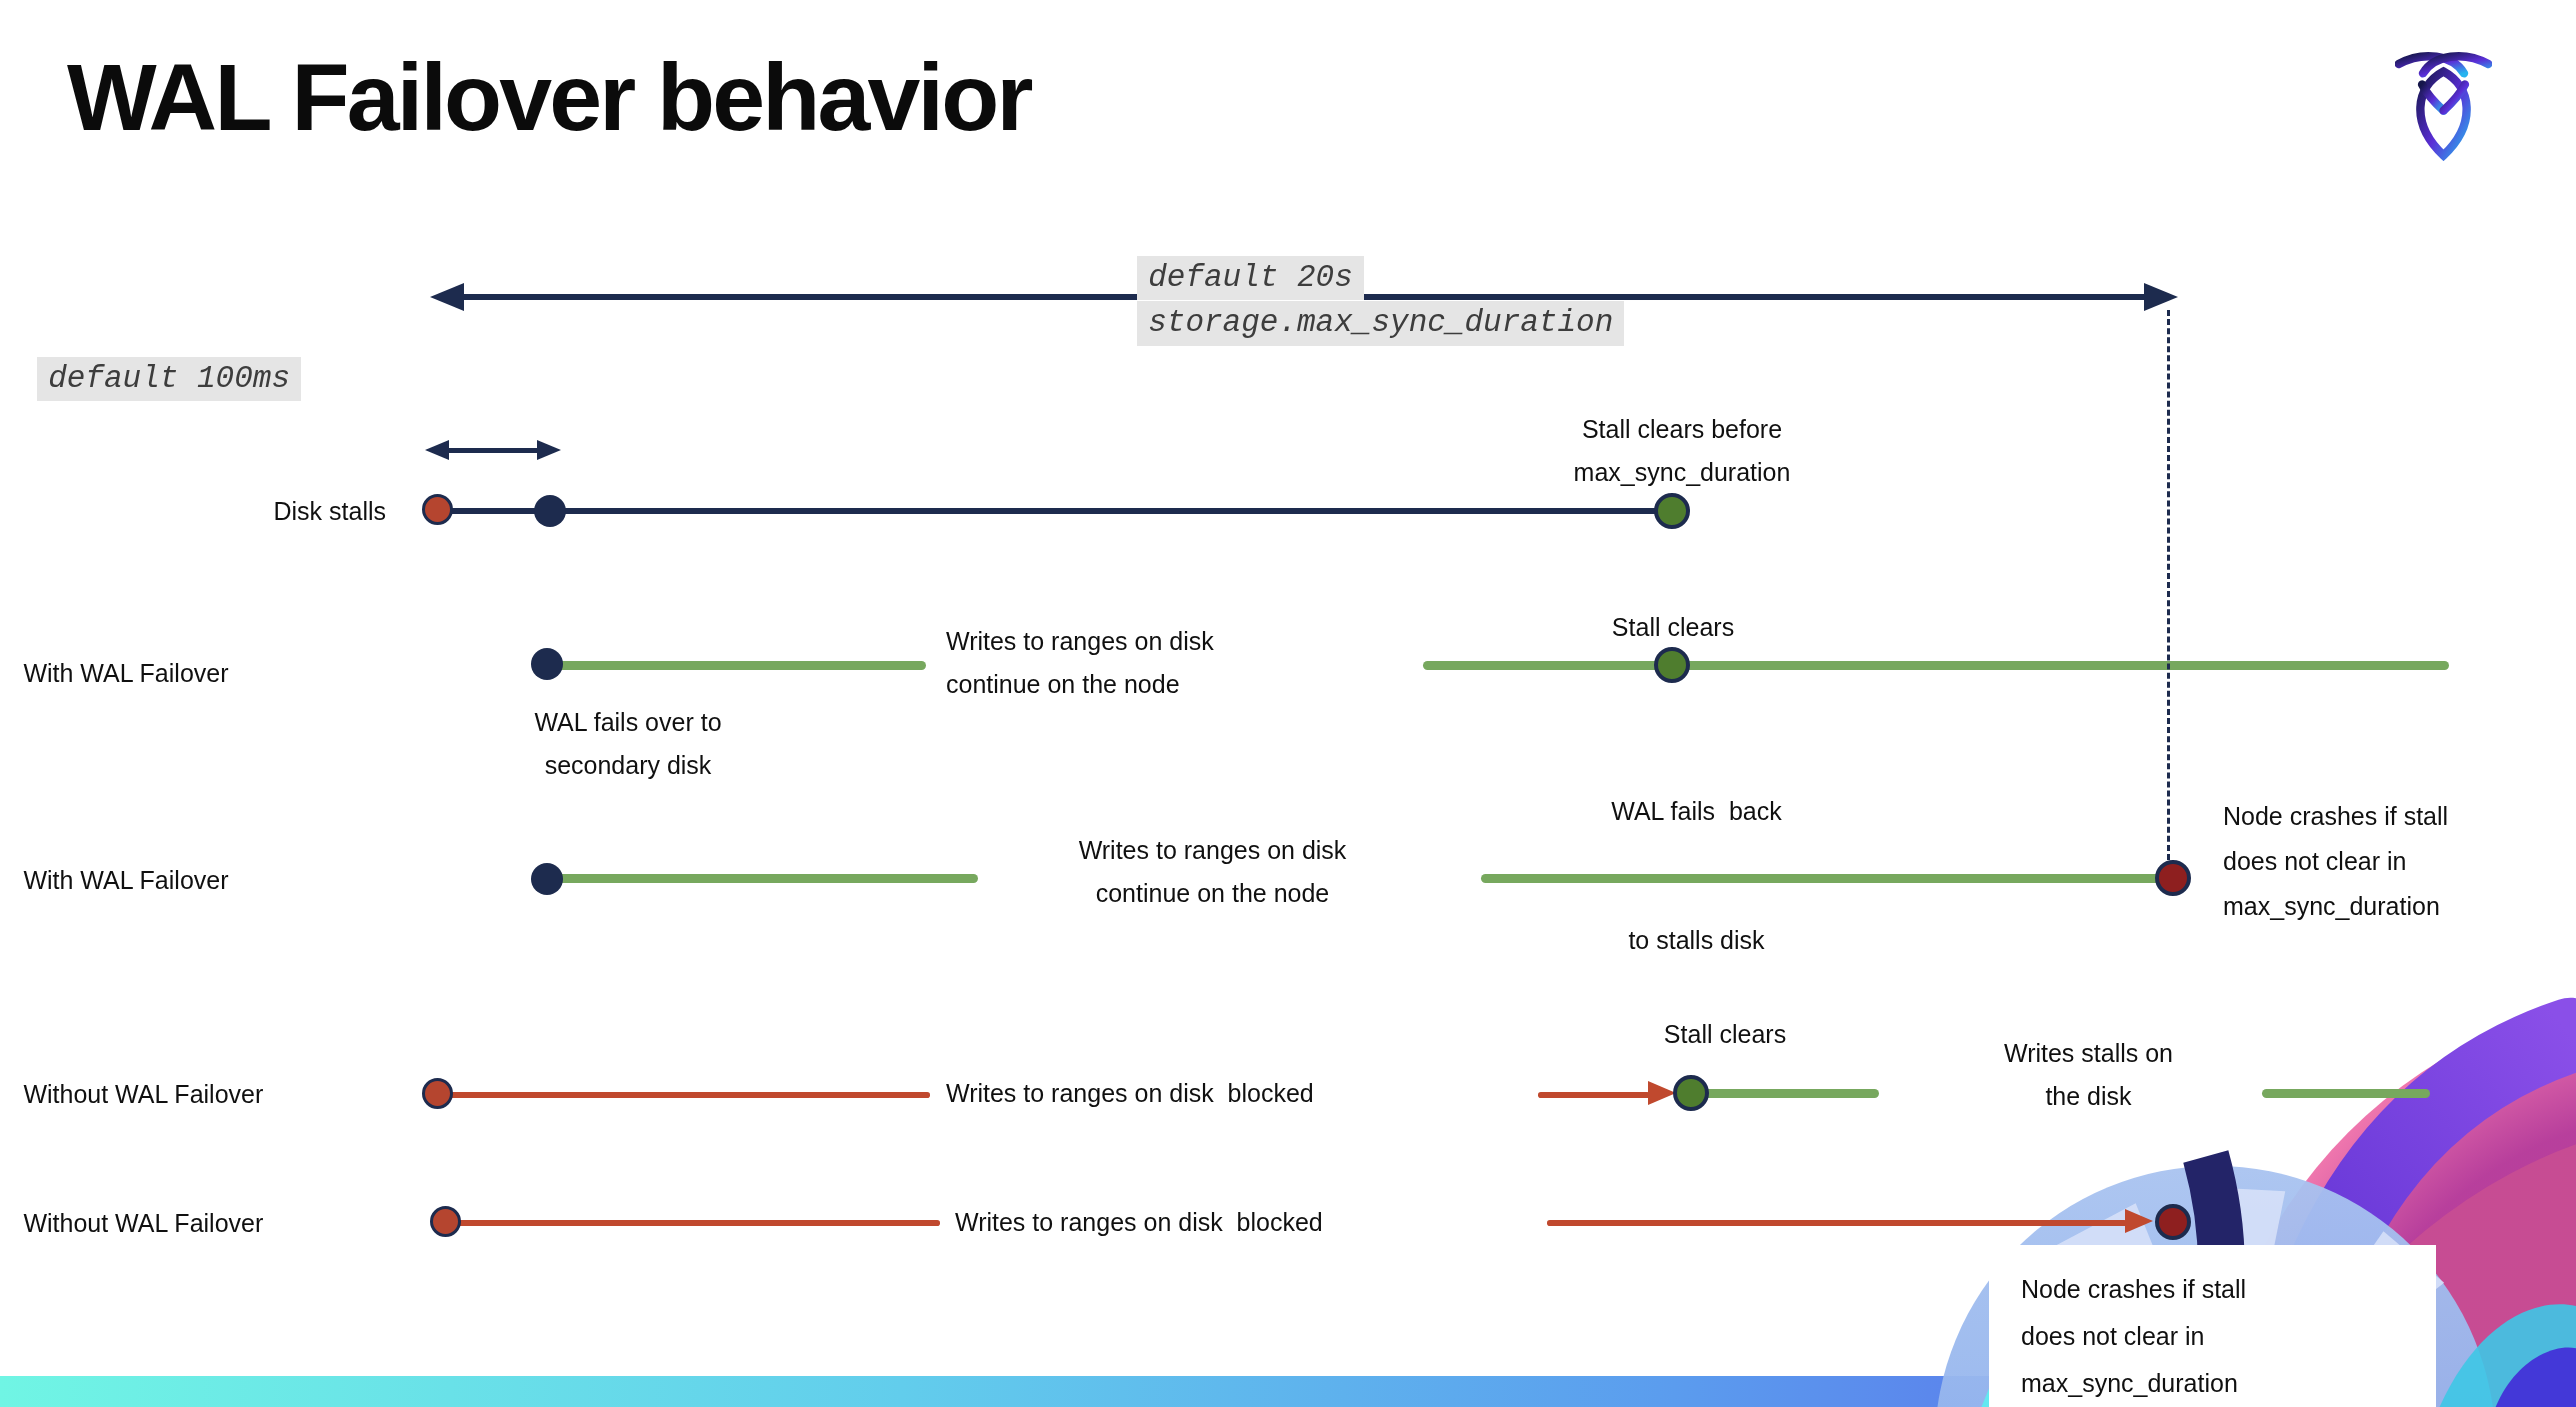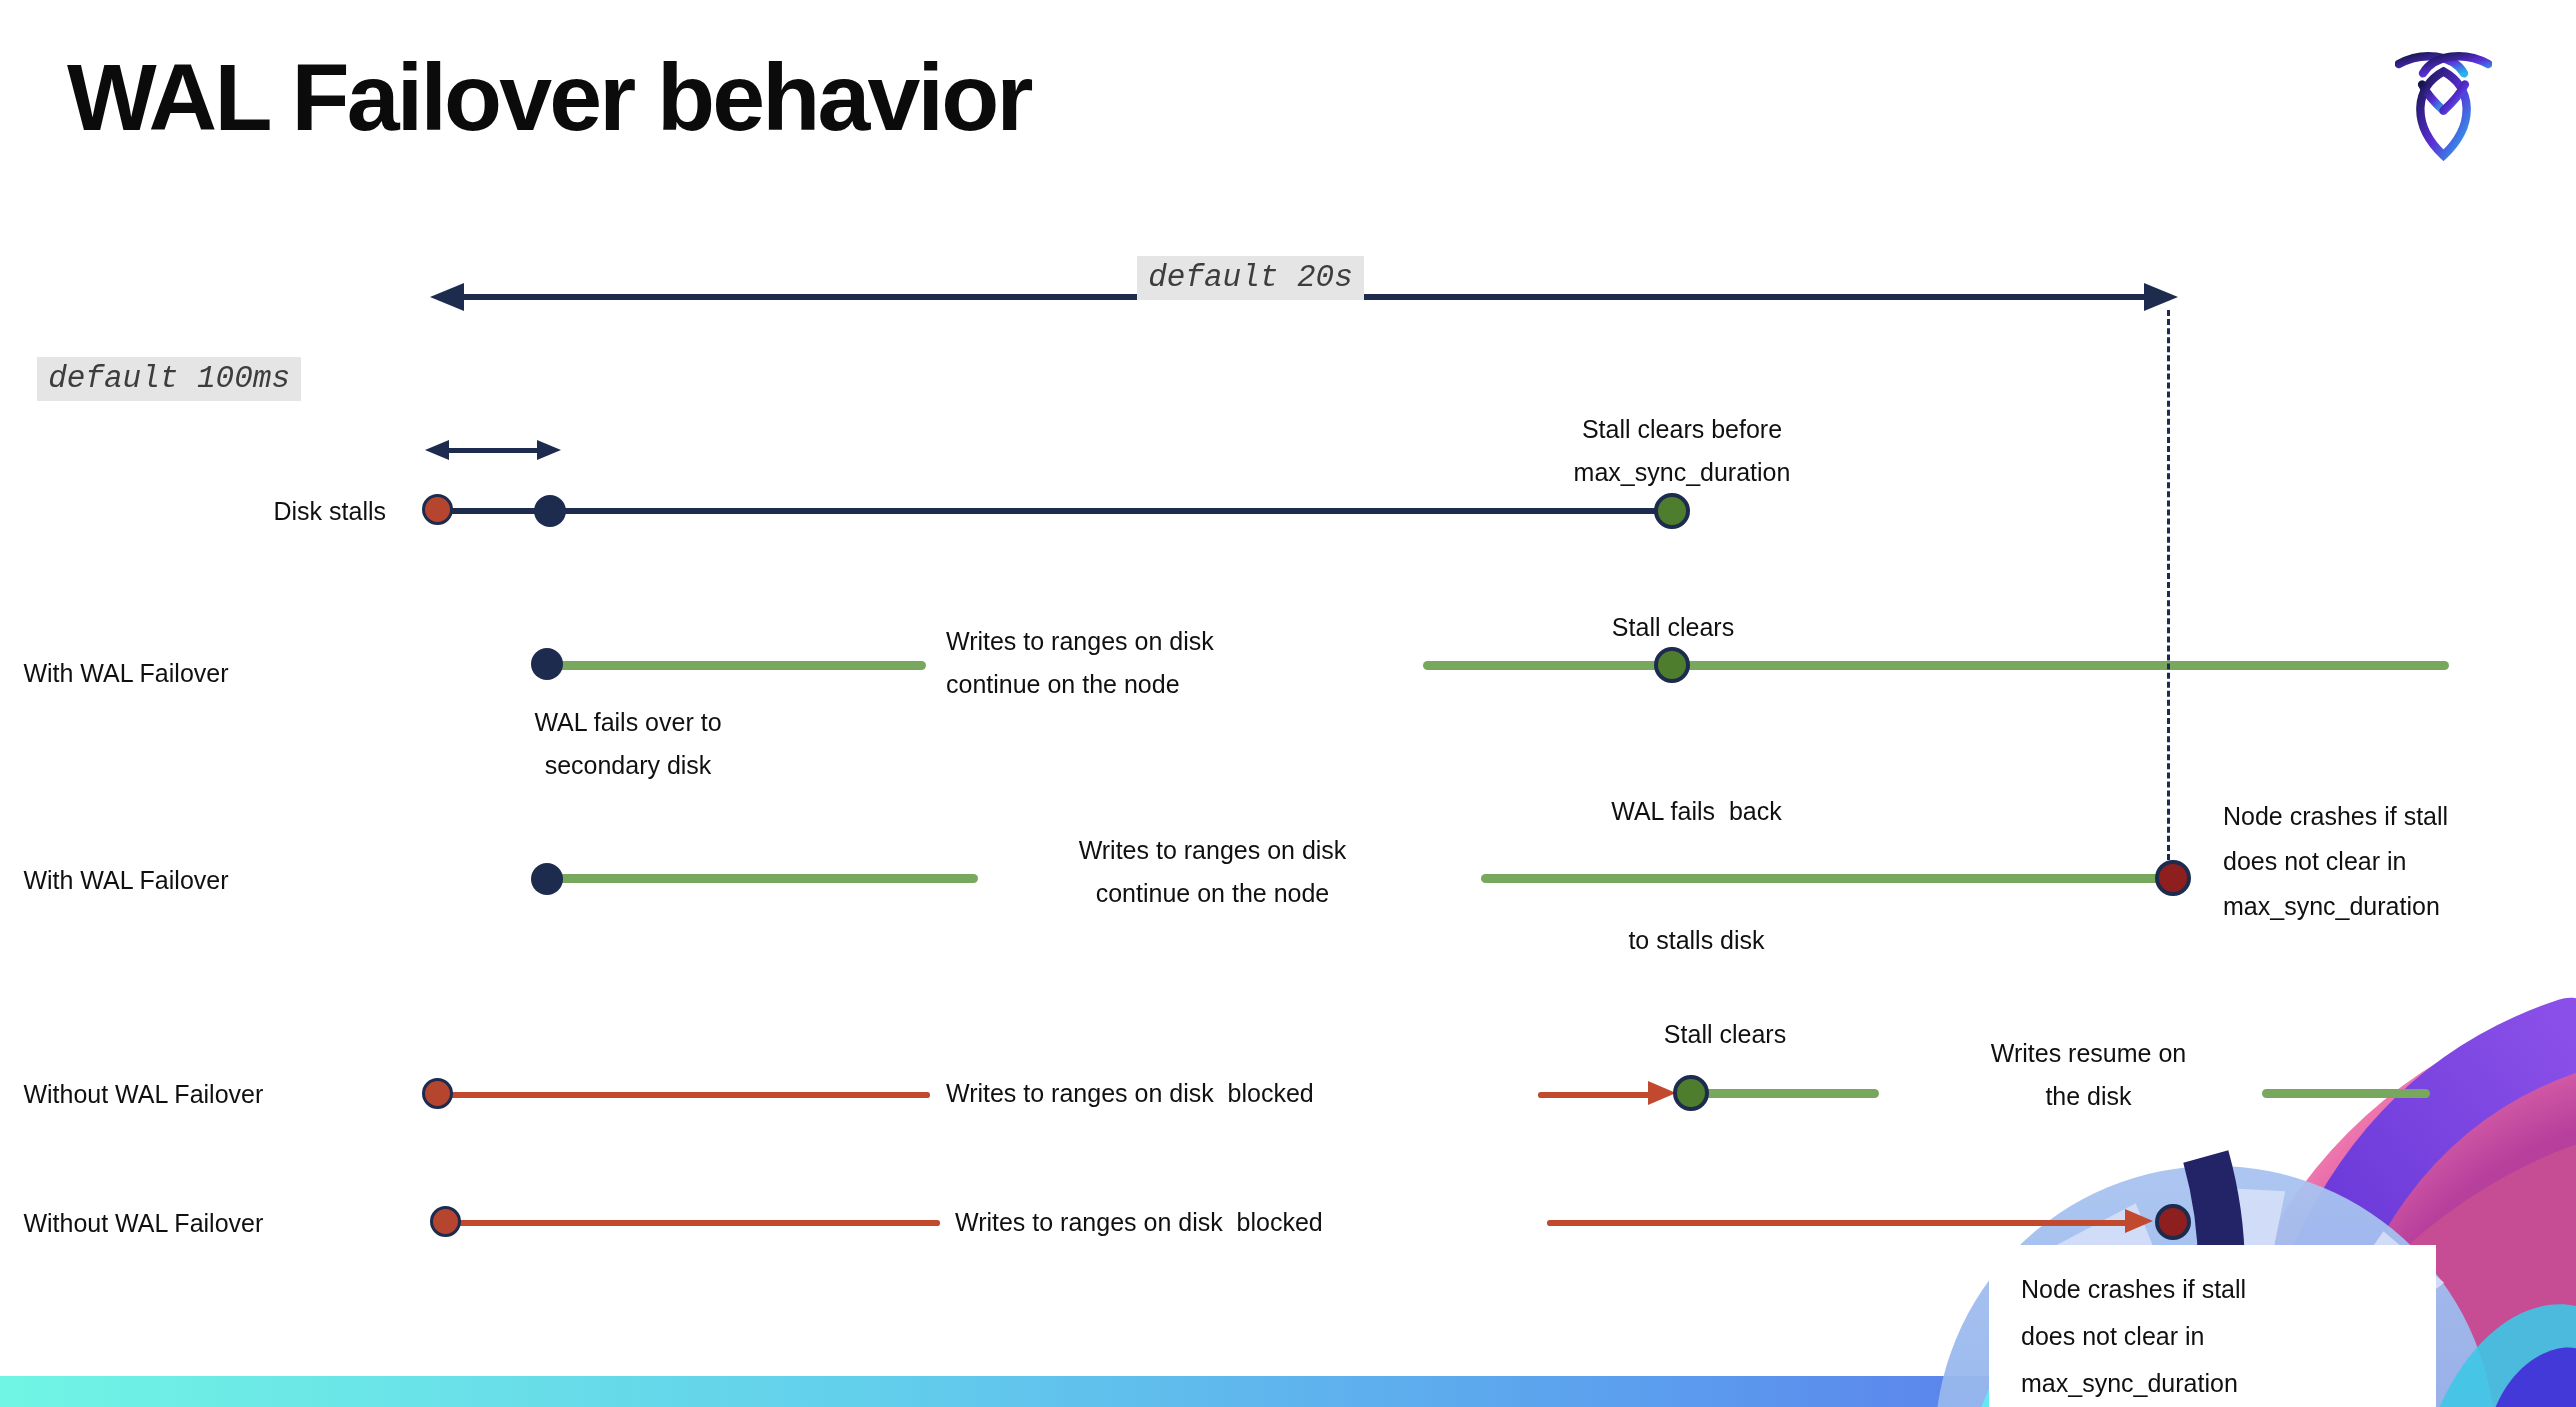--- a/index.html
+++ b/index.html
@@ -89,20 +89,21 @@
   <path d="M70 518 L118 400 L152 518 Z" fill="#63e8f0"></path>
   <path d="M560 518 C600 430 660 400 706 410 L706 518 Z" fill="#3ec6e6" opacity="0.9"></path>
   <path d="M620 518 C640 470 680 450 706 455 L706 518 Z" fill="#4338d8"></path>
 </svg>
 
 <div class="hline" style="left:460px;top:294px;width:1688px;"></div>
 <div class="tri nl" style="left:430px;top:283px;"></div>
 <div class="tri nr" style="left:2144px;top:283px;"></div>
 <div class="abs txt code" style="left:1137px;top:256px;">
   <span>default 20s</span>
+  <span>storage.max_sync_duration</span>
 </div>
 
 <div class="abs txt code" style="left:37px;top:357px;">
   <span>default 100ms</span>
 </div>
 <div class="hline" style="left:447px;top:448px;width:93px;height:4.7px;"></div>
 <div class="tri sl" style="left:425px;top:440px;"></div>
 <div class="tri sr" style="left:537px;top:440px;"></div>
 
 <div class="abs txt lbl right" style="left:150px;top:490px;width:236px;">Disk stalls</div>
@@ -153,21 +154,21 @@
 <div class="abs txt lbl" style="left:23.4px;top:1073px;">Without WAL Failover</div>
 <div class="dot red" style="left:422px;top:1078px;"></div>
 <div class="rline" style="left:438px;top:1092px;width:492px;"></div>
 <div class="abs txt lbl pre" style="left:946px;top:1072px;">Writes to ranges on disk  blocked</div>
 <div class="rline" style="left:1538px;top:1092px;width:112px;"></div>
 <div class="tri rr" style="left:1648px;top:1081px;"></div>
 <div class="dot green" style="left:1673px;top:1075px;"></div>
 <div class="abs txt lbl center" style="left:1580px;top:1013px;width:290px;">Stall clears</div>
 <div class="gline" style="left:1692px;top:1089px;width:187px;"></div>
 <div class="abs txt lbl center" style="left:1924px;top:1032px;width:329px;">
-  <div>Writes resume on</div>
+  <div>Writes stalls on</div>
   <div>the disk</div>
 </div>
 <div class="gline" style="left:2262px;top:1089px;width:168px;"></div>
 
 <div class="abs txt lbl" style="left:23.4px;top:1202px;">Without WAL Failover</div>
 <div class="dot red" style="left:430px;top:1206px;"></div>
 <div class="rline" style="left:447px;top:1220px;width:493px;"></div>
 <div class="abs txt lbl pre" style="left:955px;top:1201px;">Writes to ranges on disk  blocked</div>
 <div class="rline" style="left:1547px;top:1220px;width:580px;"></div>
 <div class="tri rr" style="left:2125px;top:1209px;"></div>

